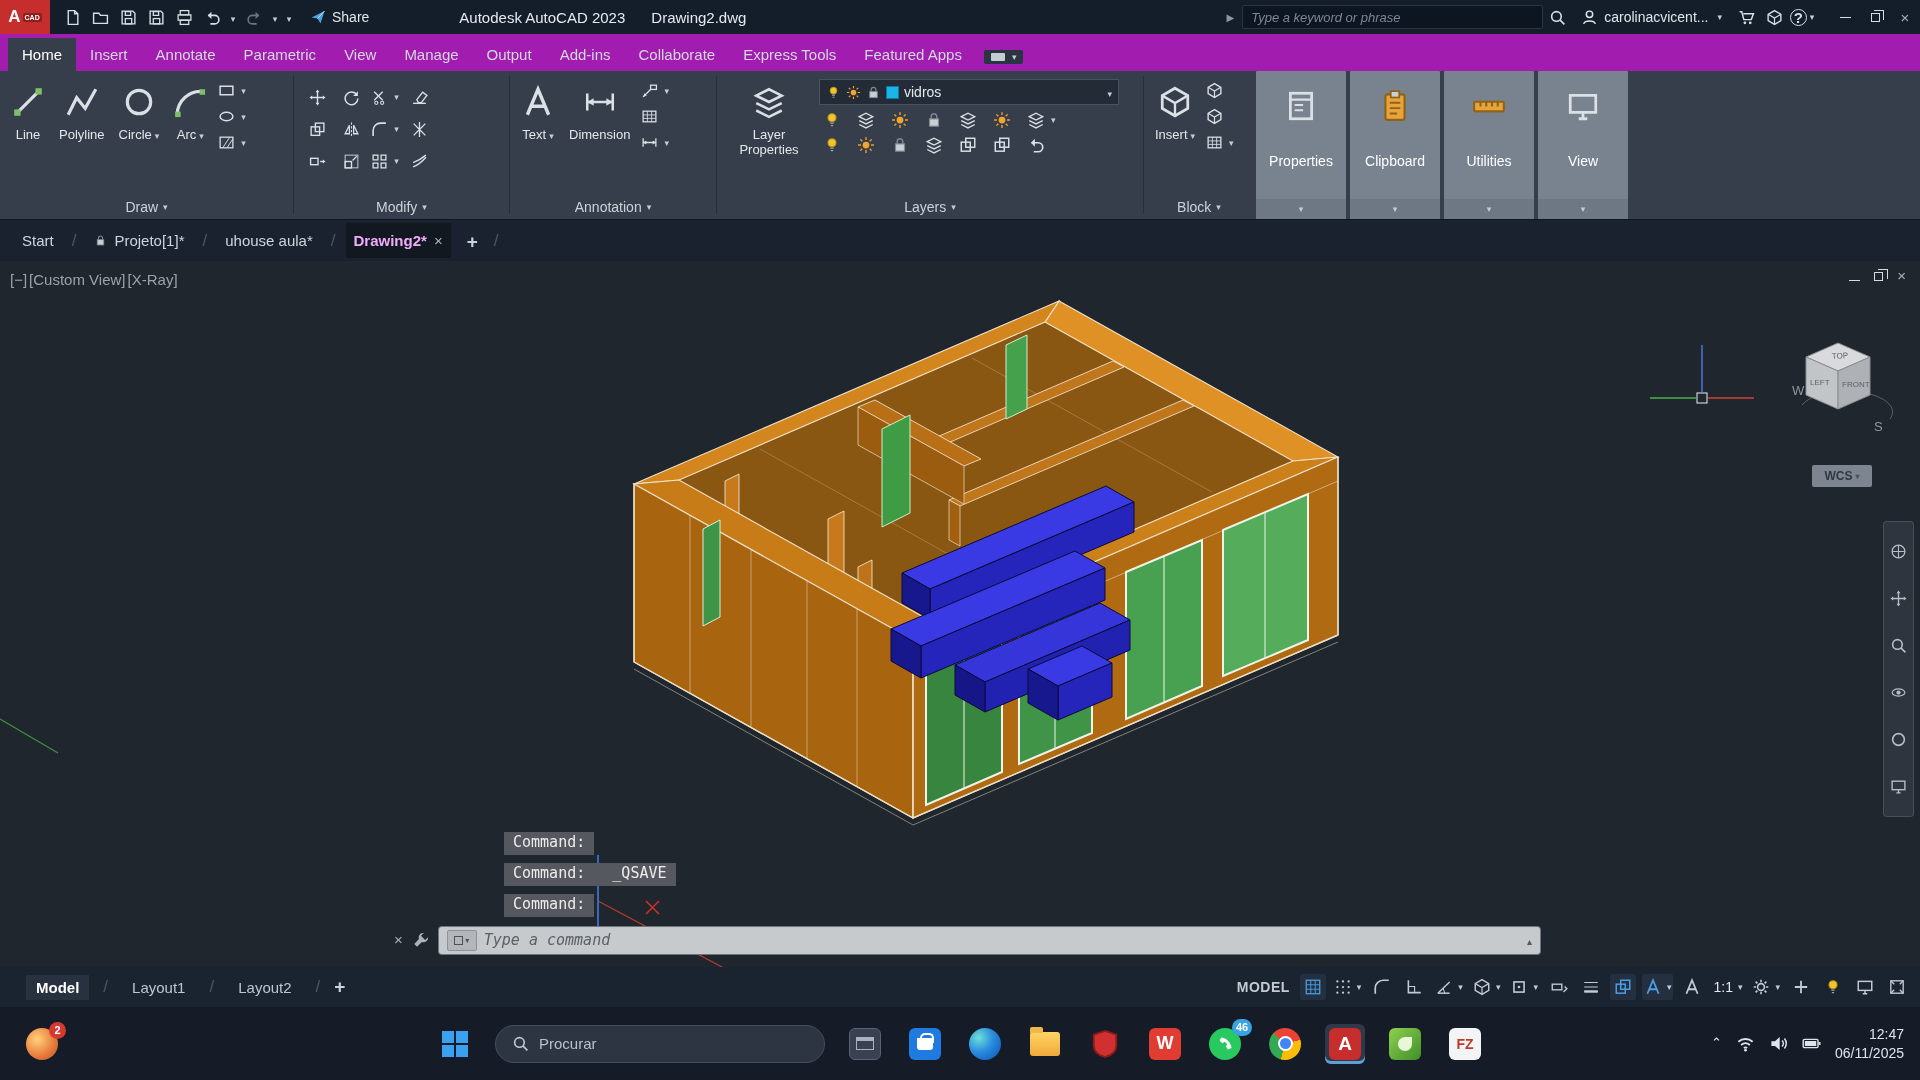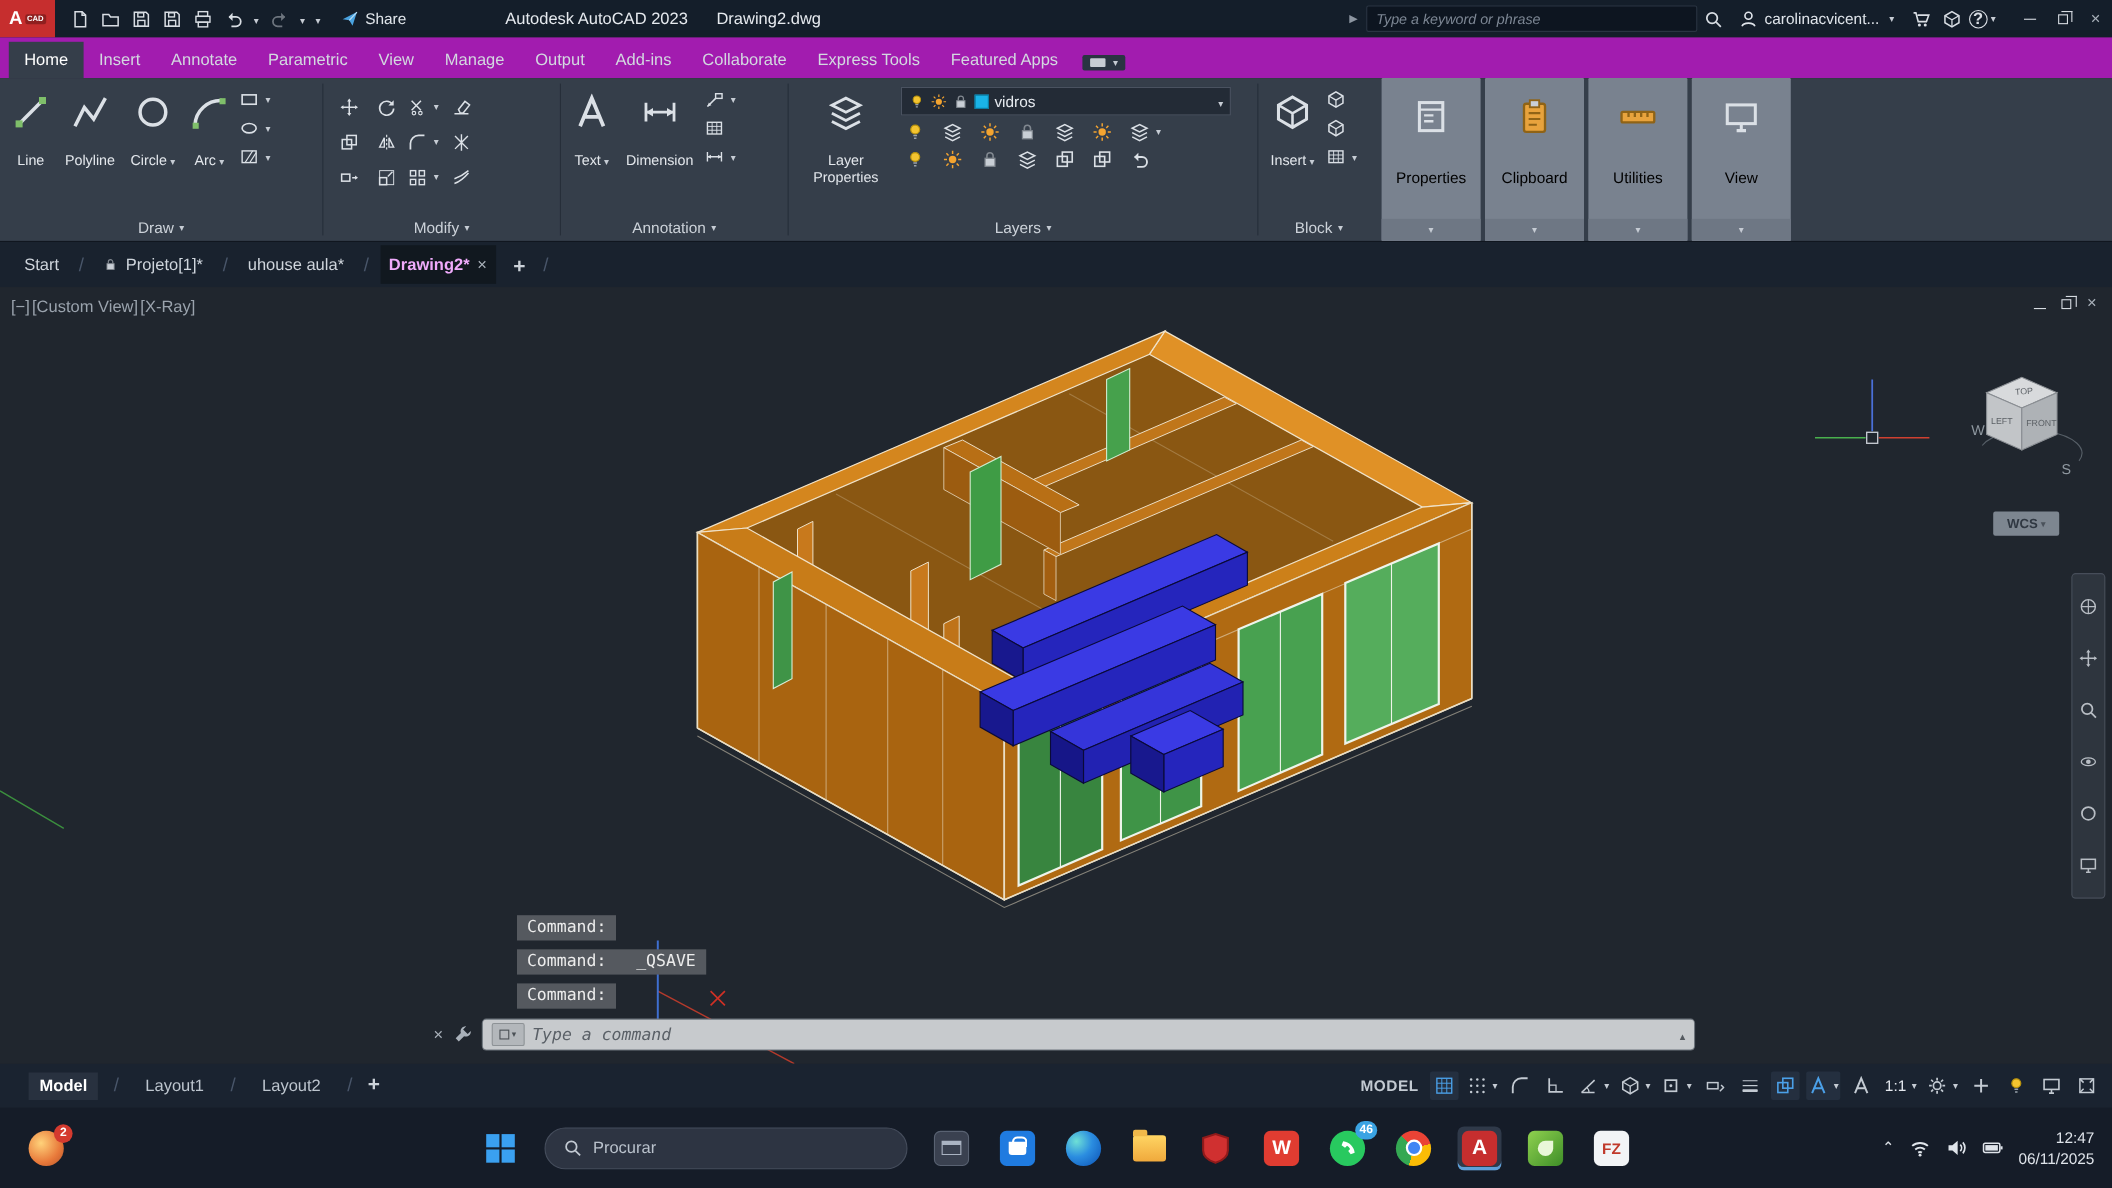--- a/index.html
+++ b/index.html
@@ -52,59 +52,59 @@
 
   
   .ribbon{height:149px;background:#353e4a;display:flex;flex:0 0 auto;border-bottom:1px solid #10161f;}
   .rpanel{display:flex;flex-direction:column;}
   .rpanel-body{flex:1;display:flex;align-items:flex-start;padding:6px 6px 0 6px;gap:4px;}
   .rpanel-label{height:24px;display:flex;align-items:center;justify-content:center;font-size:14px;color:#ccd2d9;gap:2px;}
   .rsep{width:1px;background:#262e39;margin:5px 0;flex:0 0 auto;}
   .btool{display:flex;flex-direction:column;align-items:center;padding:3px 5px;border-radius:2px;}
   .btool .bicon{height:44px;display:flex;align-items:center;justify-content:center;}
   .btool .bicon svg{width:34px;height:34px;}
-  .btool .blabel{font-size:13px;color:#e3e7ec;margin-top:15px;text-align:center;line-height:1.15;}
+  .btool .blabel{font-size:13px;color:#e3e7ec;margin-top:4px;text-align:center;line-height:1.15;}
   .mcol{display:flex;flex-direction:column;gap:7px;padding-top:4px;}
   .mtool{display:flex;align-items:center;gap:3px;padding:1px 2px;border-radius:2px;}
   .mtool svg{width:17px;height:17px;}
   .mgrid{display:grid;grid-template-columns:repeat(4,34px);grid-auto-rows:32px;align-items:center;justify-items:center;padding-top:4px;}
   .icw{color:#dbe0e6;display:flex;align-items:center;}
   
   .layers-right{display:flex;flex-direction:column;gap:5px;padding-top:2px;}
   .layer-combo{width:300px;height:26px;background:#232b36;border:1px solid #4a5260;display:flex;align-items:center;gap:5px;padding:0 6px;font-size:14px;color:#e6eaef;}
   .layer-combo svg{width:15px;height:15px;}
   .swatch{width:13px;height:13px;background:#1ab4e8;border:1px solid #0b7ba0;}
   .lrow{display:flex;gap:12px;padding-left:2px;}
   .lrow .mtool svg{width:18px;height:18px;}
   
   .lpanel{width:90px;background:#79828f;display:flex;flex-direction:column;align-items:center;margin:0 2px;border-radius:1px;}
   .lpanel .lp-icon{height:52px;display:flex;align-items:flex-end;justify-content:center;}
   .lpanel .lp-icon svg{width:34px;height:34px;}
-  .lpanel .lp-label{flex:1;font-size:14px;color:#000000;display:flex;align-items:center;text-align:center;}
+  .lpanel .lp-label{flex:1;font-size:14px;color:#ffffff;display:flex;align-items:center;text-align:center;}
   .lpanel .lp-caret{height:20px;width:100%;display:flex;align-items:center;justify-content:center;background:#6e7784;}
 
   
   .filetabs{height:41px;background:#19222e;display:flex;align-items:center;padding-left:14px;gap:10px;flex:0 0 auto;font-size:15px;}
   .ftab{display:flex;align-items:center;gap:7px;color:#cfd5dc;padding:9px 8px;}
   .ftab.active{background:#11181f;color:#f0abfc;}
   .ftab svg{width:13px;height:13px;}
   .ftab-new{font-size:22px;color:#cfd5dc;padding:0 6px;font-weight:bold;}
 
   
   .canvas{position:relative;flex:1;background:#20262e;overflow:hidden;}
   .scene{position:absolute;inset:0;width:1920px;height:706px;}
   .vpctrl{position:absolute;left:10px;top:10px;color:#9aa3ad;font-size:15px;display:flex;gap:2px;}
   .vpctrl span{cursor:default;}
   .vpwin{position:absolute;right:14px;top:6px;display:flex;gap:14px;align-items:center;color:#cfd5db;}
   .viewcube{position:absolute;left:1782px;top:66px;width:130px;height:120px;}
   .wcspill{position:absolute;left:1812px;top:204px;width:60px;height:22px;background:#8e97a2;border-radius:2px;color:#333c46;font-size:12px;font-weight:bold;display:flex;align-items:center;justify-content:center;gap:3px;opacity:.85;}
   .wcspill::after{content:"▾";font-size:8px;color:#525a64;}
   .navbar{position:absolute;left:1883px;top:260px;width:31px;height:296px;background:rgba(58,66,77,.55);border:1px solid rgba(120,130,142,.35);border-radius:4px;display:flex;flex-direction:column;align-items:center;justify-content:space-around;padding:6px 0;}
   .navbar svg{width:17px;height:17px;opacity:.8;}
-  .cmdrow{position:absolute;left:470px;height:23px;display:flex;}
+  .cmdrow{position:absolute;left:504px;height:23px;display:flex;}
   .cmdbox{background:#55595f;color:#ececec;font-family:"DejaVu Sans Mono",monospace;font-size:15px;padding:1px 9px;white-space:pre;}
   .cmdbar{position:absolute;left:394px;top:664px;width:1146px;height:30px;display:flex;align-items:center;gap:9px;}
   .cmdbar .cbx{color:#aab2bb;font-size:17px;}
   .cmdbar svg{width:18px;height:18px;color:#aab2bb;}
   .cmdinput{flex:1;height:27px;background:#c7cacd;border-radius:3px;display:flex;align-items:center;padding:0 8px;gap:7px;box-shadow:0 0 0 1px #6d747c;}
   .cmdchip{width:30px;height:21px;background:#b3b7bb;border:1px solid #8d9296;border-radius:2px;display:flex;align-items:center;justify-content:center;gap:2px;}
   .cmdchip .sq{width:9px;height:9px;border:1.3px solid #4b5156;}
   .cmdchip::after{content:"▾";font-size:8px;color:#4b5156;}
   .cmdtext{color:#5a6067;font-style:italic;font-size:15px;font-family:"DejaVu Sans Mono",monospace;flex:1;}
 

